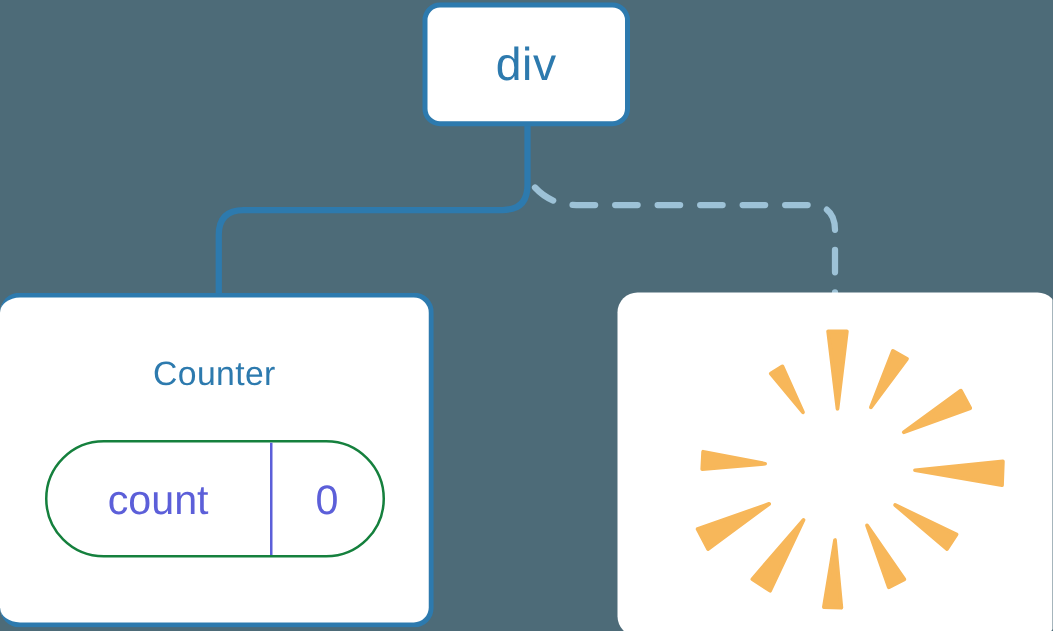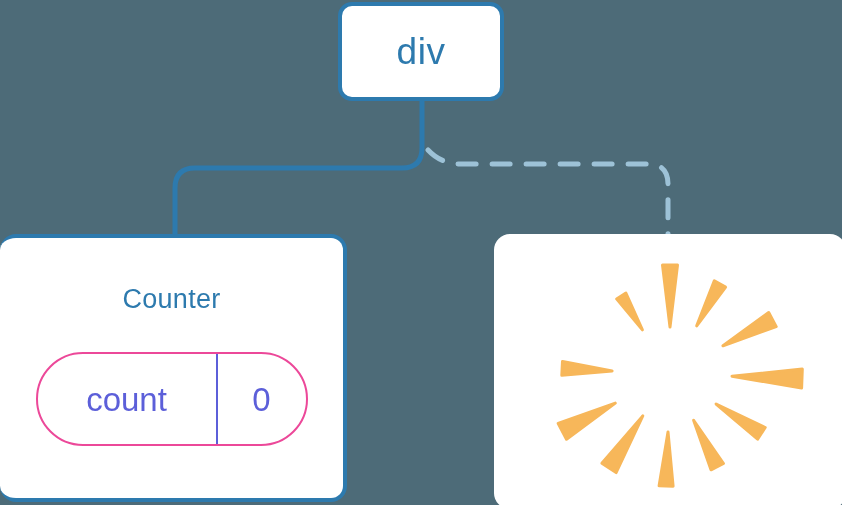--- a/index.html
+++ b/index.html
@@ -78,21 +78,21 @@
     font-size: 27px;
     line-height: 1;
     letter-spacing: 0.3px;
   }
 
   
   .state-pill {
     margin-top: 39px;
     display: flex;
     align-items: stretch;
-    border: 2px solid #ec4899;
+    border: 2px solid #15803d;
     border-radius: 999px;
     height: 94px;
     box-sizing: border-box;
     background: #ffffff;
     overflow: hidden;
   }
   .state-pill .pill-key,
   .state-pill .pill-val {
     display: flex;
     align-items: center;

